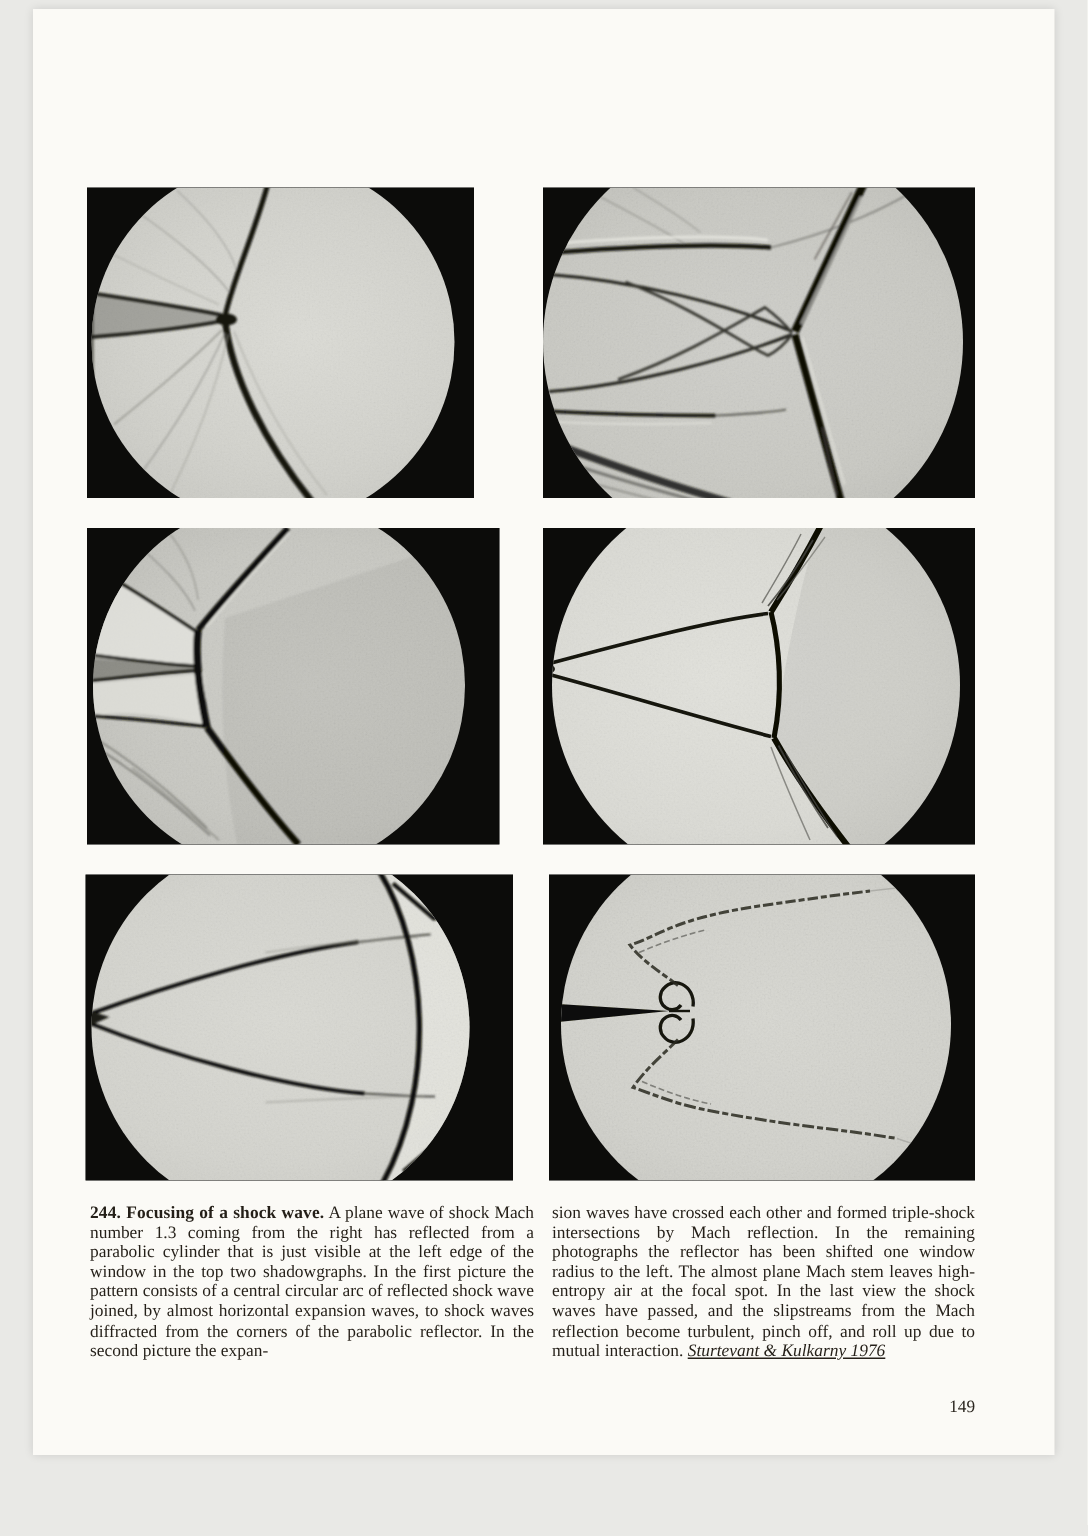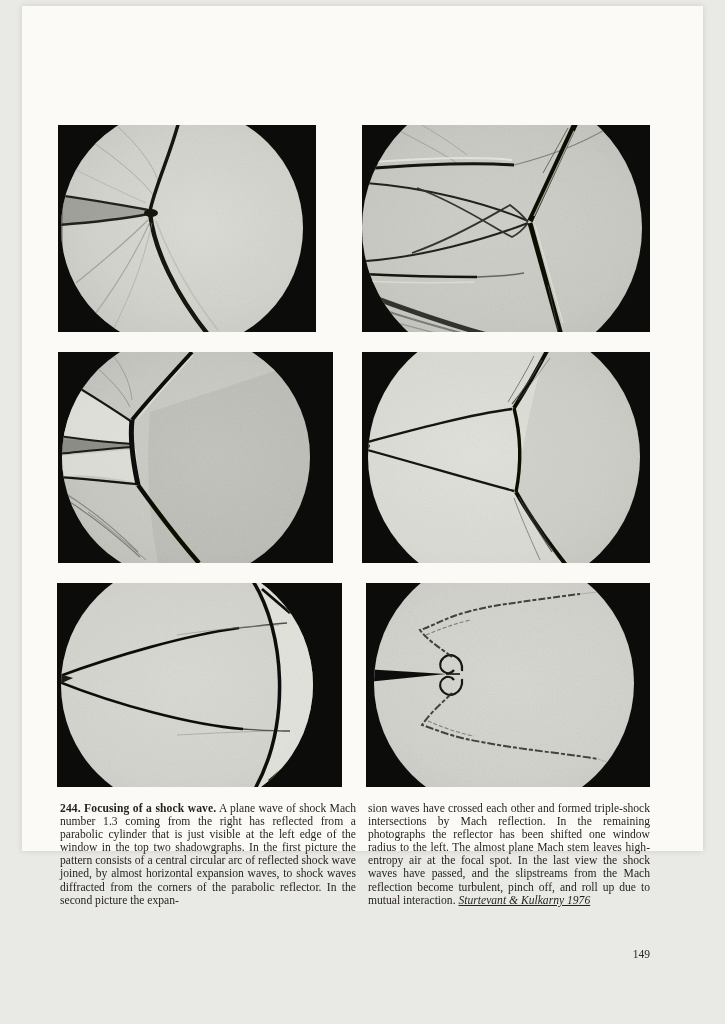--- a/index.html
+++ b/index.html
@@ -4,41 +4,40 @@
 <style>
   html,body{margin:0;padding:0;}
   body{
     width:725px;height:1024px;
     background:#e9e9e6;
     font-family:"Liberation Serif", serif;
     position:relative;
     overflow:hidden;
   }
   .page{
-    position:absolute;left:22px;top:6px;width:681px;height:845px;
+    position:absolute;left:22px;top:6px;width:681px;height:964px;
     background:#fbfaf6;
     box-shadow:0 0 6px rgba(0,0,0,0.12);
   }
   figure.photo{
     position:absolute;margin:0;padding:0;background:#0c0c0a;overflow:hidden;
   }
   figure.photo svg{display:block;width:100%;height:100%;}
   .caption-col{
     position:absolute;
     font-size:11.6px;line-height:13.1px;color:#241f18;
     text-align:justify;
   }
   .caption-col p{margin:0;}
   .caption-col strong{font-weight:bold;letter-spacing:0.1px;}
   .caption-col em{font-style:italic;text-decoration:underline;}
   .page-number{
     position:absolute;
     font-size:11.5px;color:#2a251e;
     text-align:right;
-    margin-top:16px;
   }
 </style>
 </head>
 <body>
 
 <div class="page">
 
   <figure class="photo" style="left:36px;top:119px;width:258px;height:207px">
     <svg viewBox="0 0 258 207" preserveAspectRatio="none">
       <defs>

